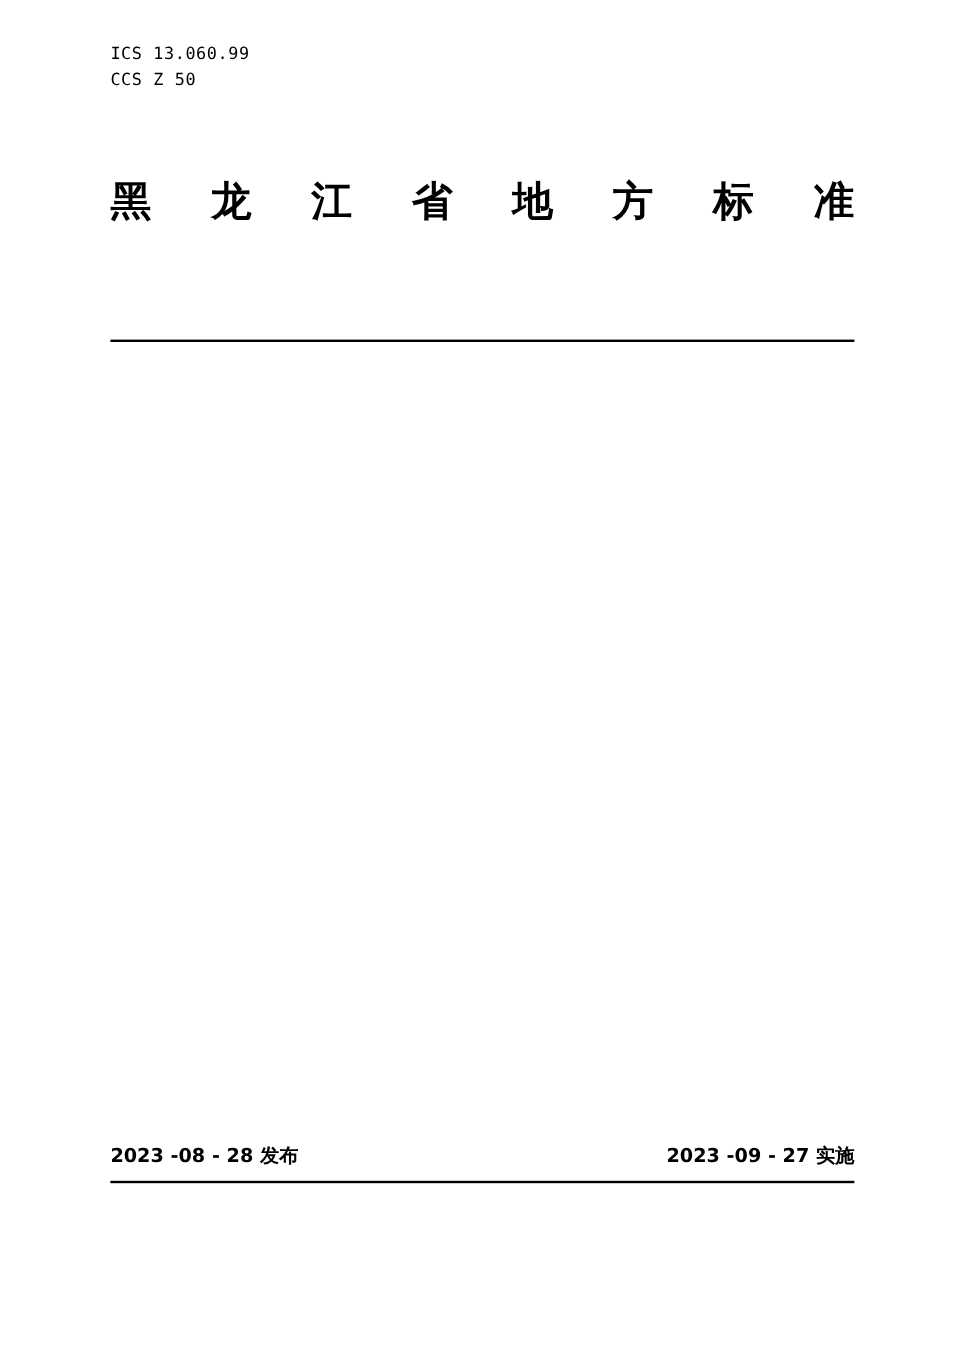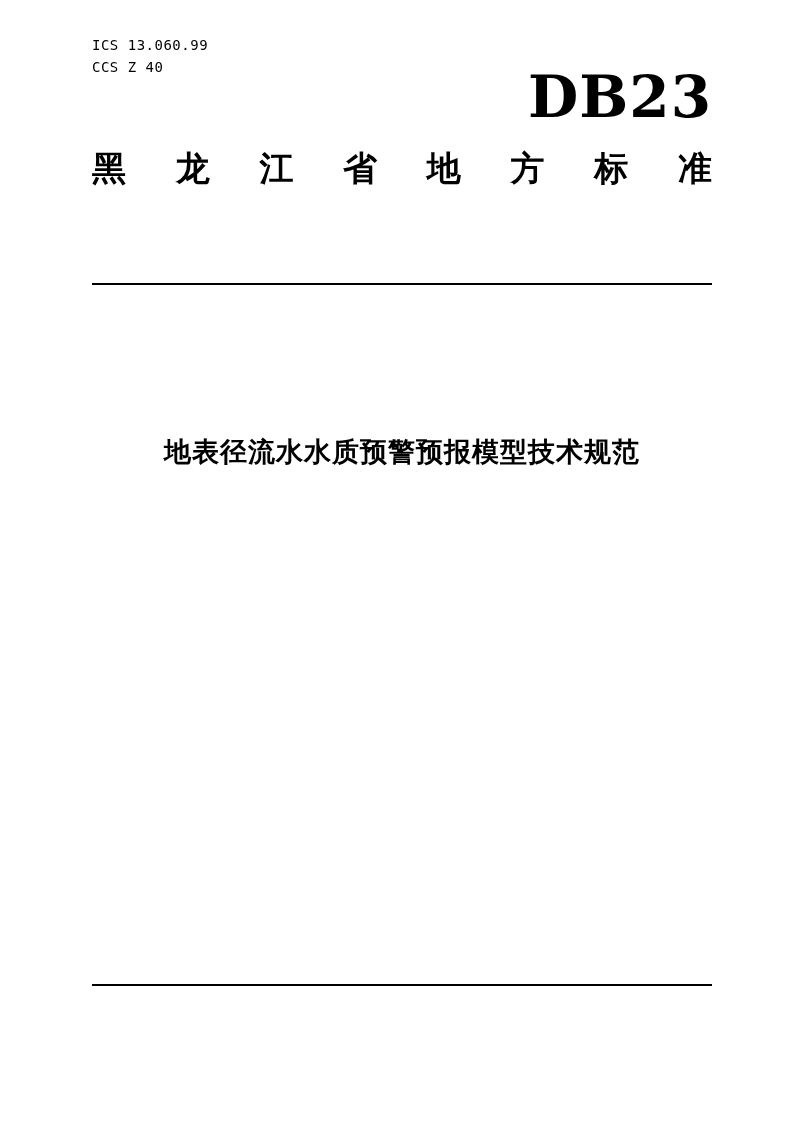--- a/index.html
+++ b/index.html
@@ -137,38 +137,40 @@
     letter-spacing: 3px;
   }
 </style>
 </head>
 <body>
 
 <div class="page">
 
   <div class="ics-block">
     <div>ICS 13.060.99</div>
-    <div>CCS Z 40</div>
+    <div>CCS Z 50</div>
   </div>
 
-  <div class="db-logo">DB23</div>
 
   <div class="province-title">
     <span>黑</span>
     <span>龙</span>
     <span>江</span>
     <span>省</span>
     <span>地</span>
     <span>方</span>
     <span>标</span>
     <span>准</span>
   </div>
 
 
   <div class="rule-top"></div>
 
-  <div class="doc-title">地表径流水水质预警预报模型技术规范</div>
 
   <div class="rule-bottom"></div>
 
+  <div class="dates">
+    <span>2023 -08 - 28 发布</span>
+    <span>2023 -09 - 27 实施</span>
+  </div>
 
 
 </div>
 
 </body></html>

